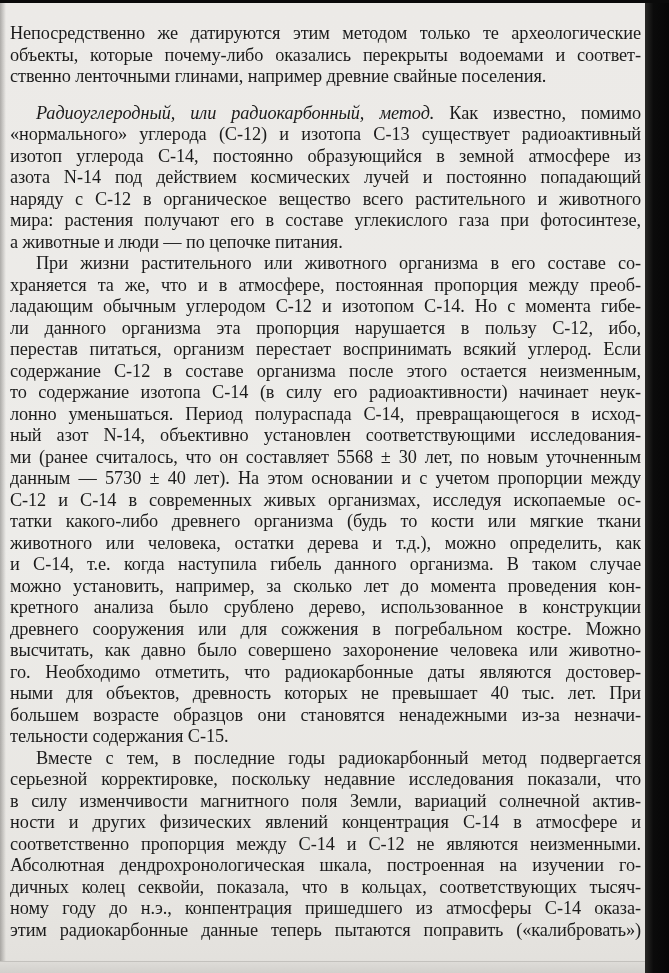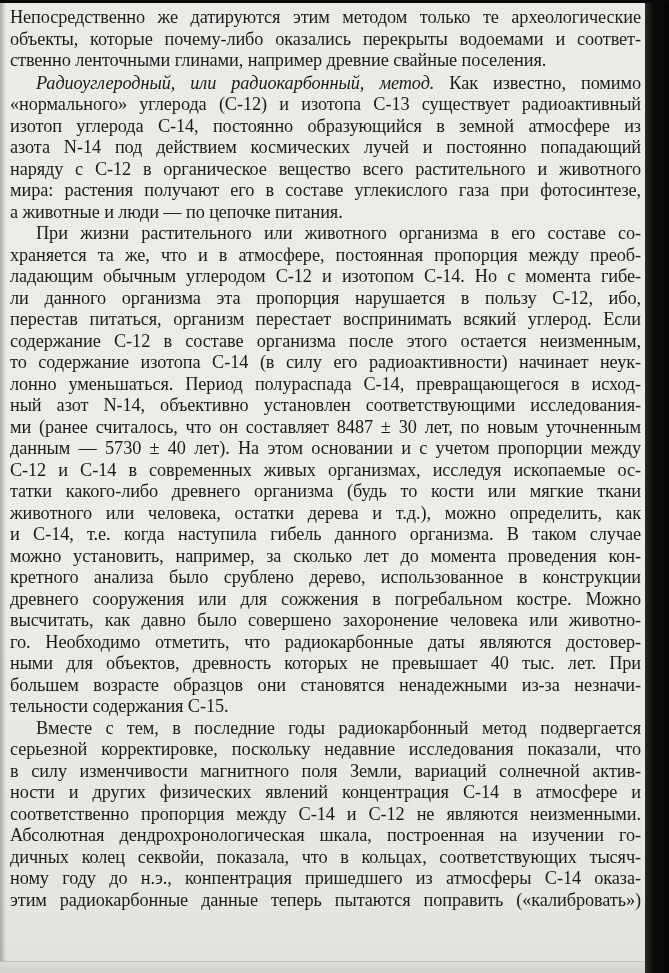--- a/index.html
+++ b/index.html
@@ -59,29 +59,29 @@
     left: 0;
     bottom: 0;
     width: 645px;
     height: 11px;
     border-top: 1px solid #c3c1bd;
     background: linear-gradient(180deg, #dedcd8, #d2d0cc);
   }
   .text-block {
     position: absolute;
     left: 10px;
-    top: 4px;
+    top: 20px;
     width: 631px;
     color: #1b1b1b;
     font-size: 18.3px;
     line-height: 21.5px;
     letter-spacing: -0.1px;
   }
   .paragraph { margin: 0; }
-  .p-space { margin-top: 1px; }
+  .p-space { margin-top: 15px; }
   .line {
     height: 21.5px;
     overflow: hidden;
     text-align: justify;
     text-align-last: justify;
     white-space: normal;
   }
   .line.last {
     text-align: left;
     text-align-last: left;
@@ -113,21 +113,21 @@
         <div class="paragraph">
           <div class="line indent">При жизни растительного или животного организма в его составе со-</div>
           <div class="line">храняется та же, что и в атмосфере, постоянная пропорция между преоб-</div>
           <div class="line">ладающим обычным углеродом С-12 и изотопом С-14. Но с момента гибе-</div>
           <div class="line">ли данного организма эта пропорция нарушается в пользу С-12, ибо,</div>
           <div class="line">перестав питаться, организм перестает воспринимать всякий углерод. Если</div>
           <div class="line">содержание С-12 в составе организма после этого остается неизменным,</div>
           <div class="line">то содержание изотопа С-14 (в силу его радиоактивности) начинает неук-</div>
           <div class="line">лонно уменьшаться. Период полураспада С-14, превращающегося в исход-</div>
           <div class="line">ный азот N-14, объективно установлен соответствующими исследования-</div>
-          <div class="line">ми (ранее считалось, что он составляет 8487 ± 30 лет, по новым уточненным</div>
+          <div class="line">ми (ранее считалось, что он составляет 5568 ± 30 лет, по новым уточненным</div>
           <div class="line">данным — 5730 ± 40 лет). На этом основании и с учетом пропорции между</div>
           <div class="line">С-12 и С-14 в современных живых организмах, исследуя ископаемые ос-</div>
           <div class="line">татки какого-либо древнего организма (будь то кости или мягкие ткани</div>
           <div class="line">животного или человека, остатки дерева и т.д.), можно определить, как</div>
           <div class="line">и С-14, т.е. когда наступила гибель данного организма. В таком случае</div>
           <div class="line">можно установить, например, за сколько лет до момента проведения кон-</div>
           <div class="line">кретного анализа было срублено дерево, использованное в конструкции</div>
           <div class="line">древнего сооружения или для сожжения в погребальном костре. Можно</div>
           <div class="line">высчитать, как давно было совершено захоронение человека или животно-</div>
           <div class="line">го. Необходимо отметить, что радиокарбонные даты являются достовер-</div>

